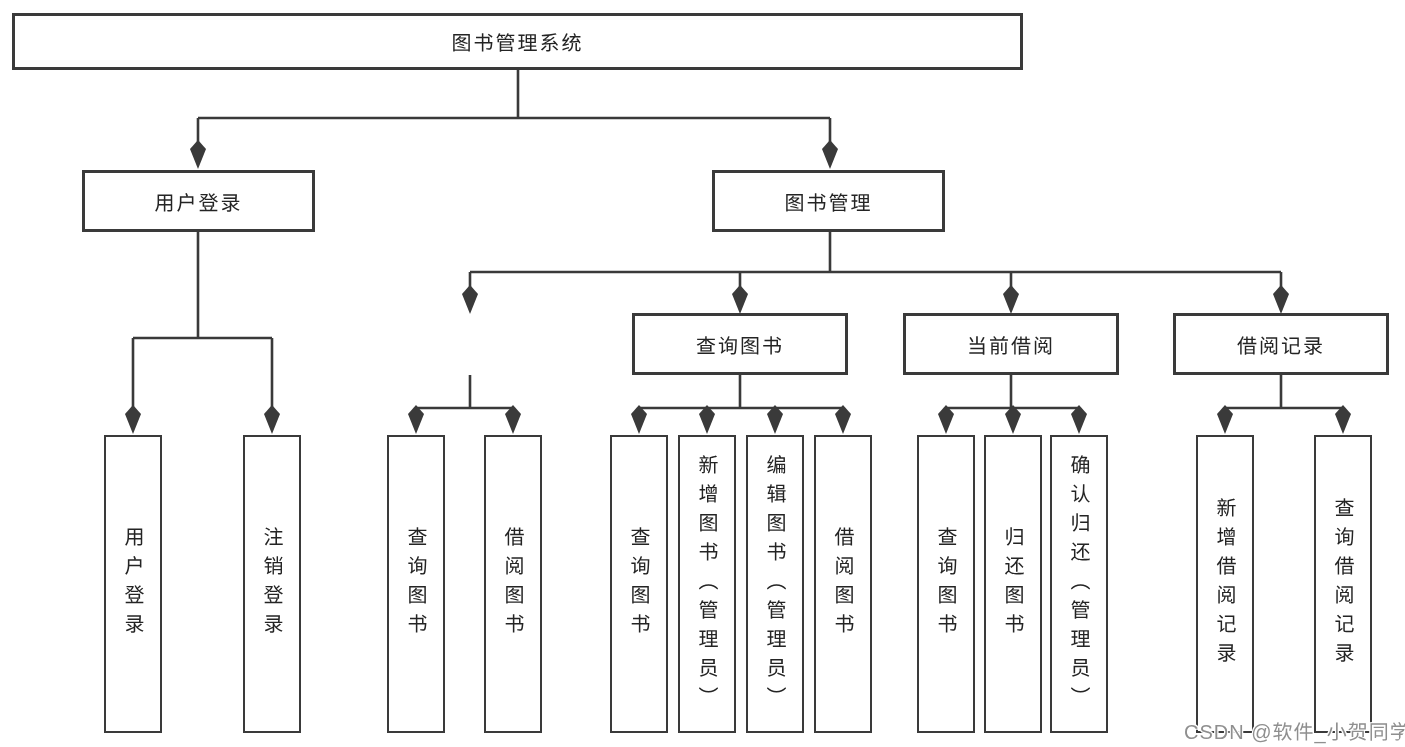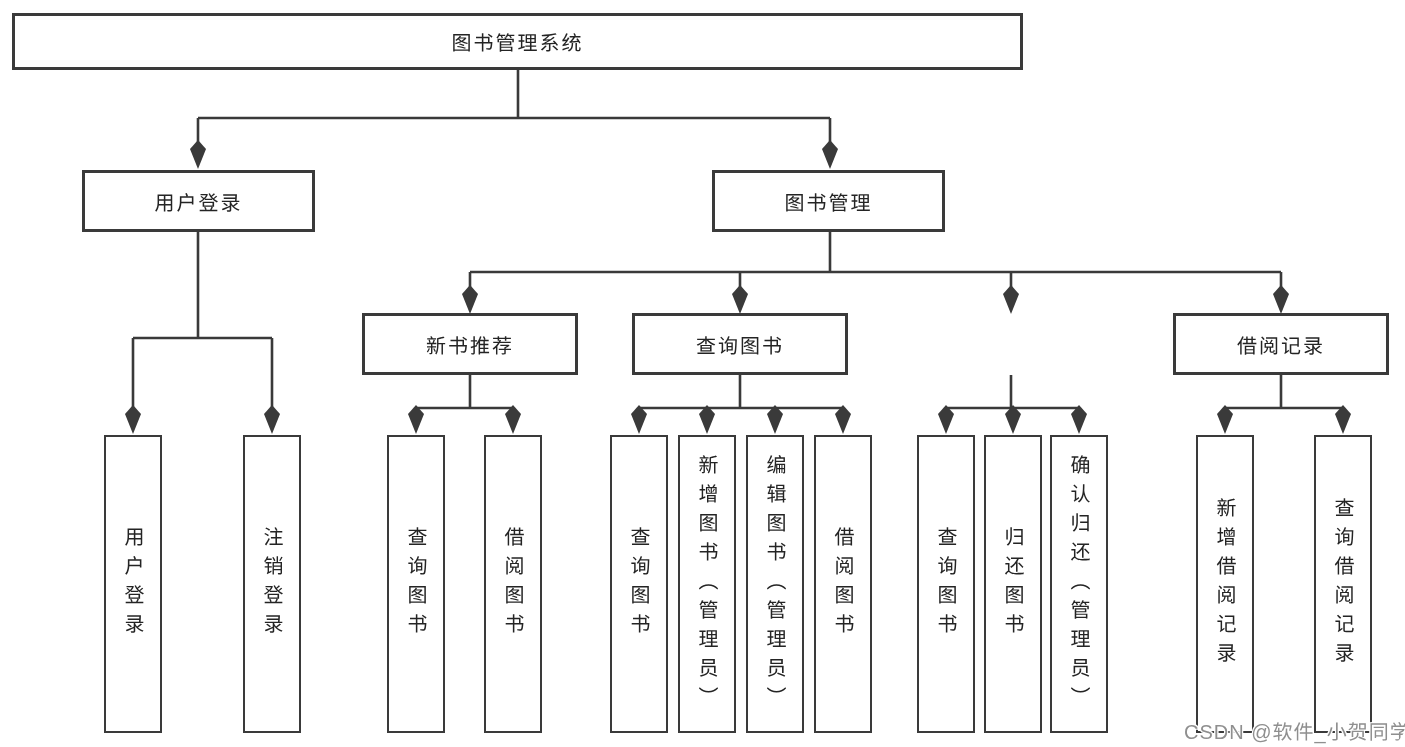--- a/index.html
+++ b/index.html
@@ -105,25 +105,25 @@
     <span class="lbl">图书管理系统</span>
   </div>
 
   <div class="node h" style="left:82px;top:170px;width:233px;height:62px;">
     <span class="lbl">用户登录</span>
   </div>
   <div class="node h" style="left:712px;top:170px;width:233px;height:62px;align-items:center;">
     <span class="lbl">图书管理</span>
   </div>
 
-  <div class="node h" style="left:362px;top:313px;width:216px;height:62px;">
-    <span class="lbl">新书推荐</span>
-  </div>
   <div class="node h" style="left:632px;top:313px;width:216px;height:62px;">
     <span class="lbl">查询图书</span>
+  </div>
+  <div class="node h" style="left:903px;top:313px;width:216px;height:62px;">
+    <span class="lbl">当前借阅</span>
   </div>
   <div class="node h" style="left:1173px;top:313px;width:216px;height:62px;text-align:center;">
     <span class="lbl">借阅记录</span>
   </div>
 
   <div class="node v" style="left:104px;top:435px;width:58px;height:298px;">
     <span class="lbl">用户登录</span>
   </div>
   <div class="node v" style="left:243px;top:435px;width:58px;height:298px;">
     <span class="lbl">注销登录</span>

